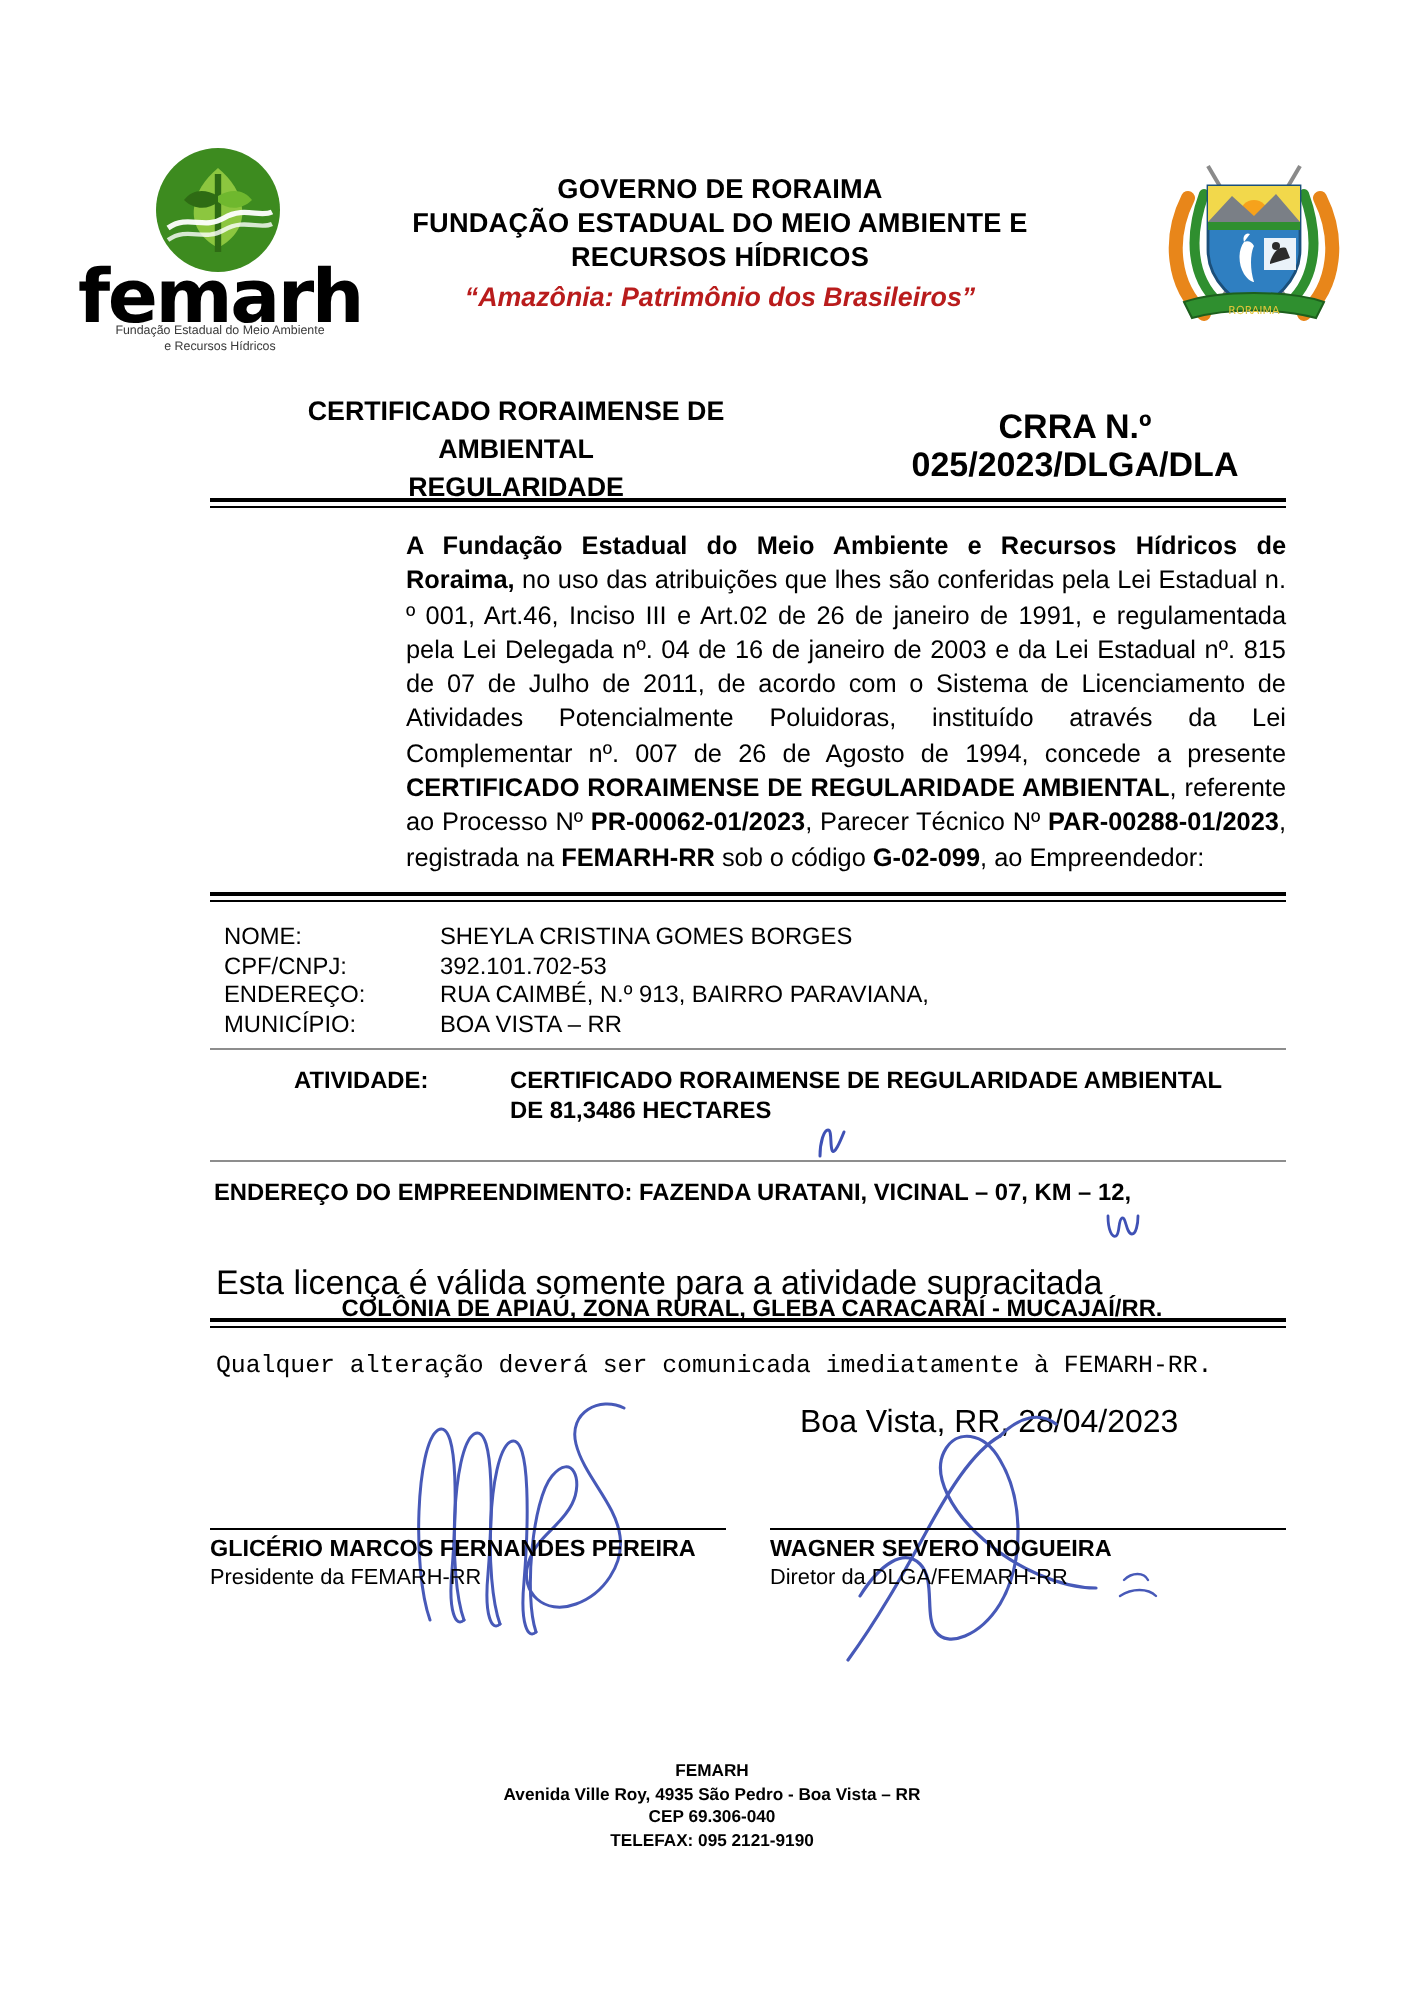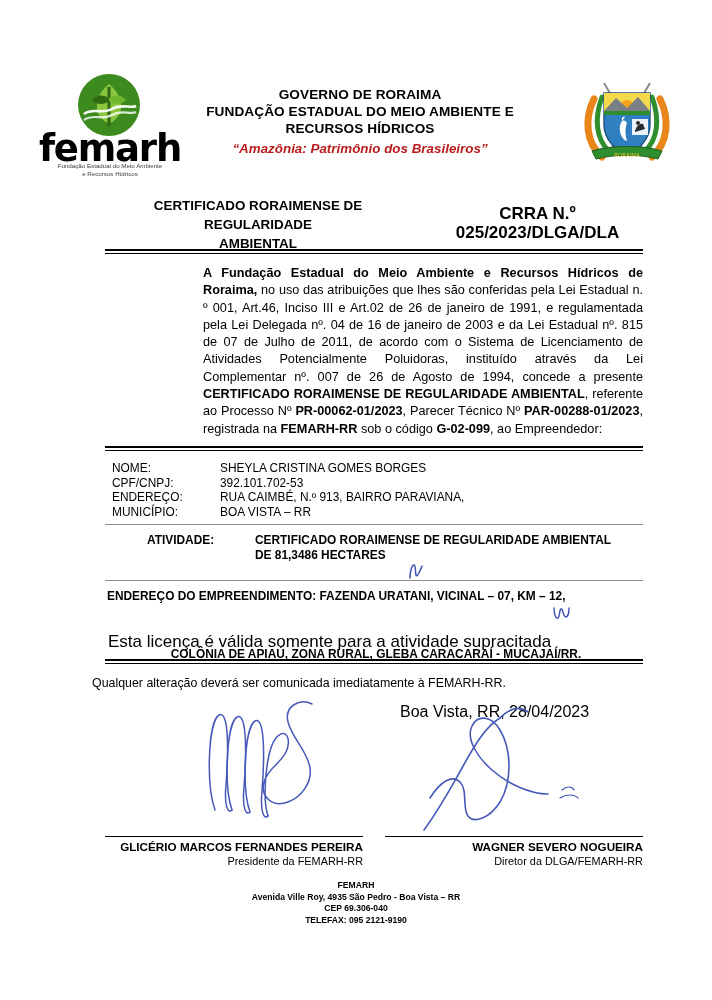--- a/index.html
+++ b/index.html
@@ -234,47 +234,48 @@
   
   .note-valid {
     position: absolute;
     left: 108px;
     top: 634px;
     font-size: 17px;
     line-height: 16px;
   }
   .note-change {
     position: absolute;
-    left: 92px;
+    left: 108px;
     top: 675px;
     font-size: 12.4px;
     line-height: 16px;
+    font-family: Liberation Mono, monospace;
   }
 
   
   .date-line {
     position: absolute;
     left: 400px;
     top: 703px;
     width: 245px;
     font-size: 16px;
   }
   .sig-area {
     position: absolute;
     left: 0;
     top: 690px;
     width: 712px;
     height: 145px;
     pointer-events: none;
   }
   .sig-block {
     position: absolute;
-    top: 836px;
+    top: 764px;
     width: 258px;
-    text-align: right;
+    text-align: left;
   }
   .sig-block.left { left: 105px; }
   .sig-block.right { left: 385px; }
   .sig-rule {
     width: 100%;
     height: 1px;
     background: #000;
     margin-bottom: 3px;
   }
   .sig-name {
@@ -360,22 +361,22 @@
 
         <path d="M14 74 C32 68 66 68 84 74 L80 82 C62 77 36 77 18 82 Z" fill="#2f8f2f" stroke="#1d5f1d" stroke-width="1"></path>
         <text x="49" y="80" font-size="5.5" fill="#e0c43a" text-anchor="middle" font-family="DejaVu Sans, sans-serif">RORAIMA</text>
       </svg>
     </div>
   </div>
 
   <div class="title-block">
     <div class="cert-title">
       <div>CERTIFICADO RORAIMENSE DE</div>
+      <div>AMBIENTAL</div>
       <div>REGULARIDADE</div>
-      <div>AMBIENTAL</div>
     </div>
     <div class="crra">
       <div>CRRA N.º</div>
       <div>025/2023/DLGA/DLA</div>
     </div>
   </div>
 
   <div class="rule-double" style="top:249px"></div>
 
   <div class="body-para"><b>A Fundação Estadual do Meio Ambiente e Recursos Hídricos de Roraima,</b> no uso das atribuições que lhes são conferidas pela Lei Estadual n. º 001, Art.46, Inciso III e Art.02 de 26 de janeiro de 1991, e regulamentada pela Lei Delegada nº. 04 de 16 de janeiro de 2003 e da Lei Estadual nº. 815 de 07 de Julho de 2011, de acordo com o Sistema de Licenciamento de Atividades Potencialmente Poluidoras, instituído através da Lei Complementar nº. 007 de 26 de Agosto de 1994, concede a presente <b>CERTIFICADO RORAIMENSE DE REGULARIDADE AMBIENTAL</b>, referente ao Processo Nº <b>PR-00062-01/2023</b>, Parecer Técnico Nº <b>PAR-00288-01/2023</b>, registrada na <b>FEMARH-RR</b> sob o código <b>G-02-099</b>, ao Empreendedor:</div>

